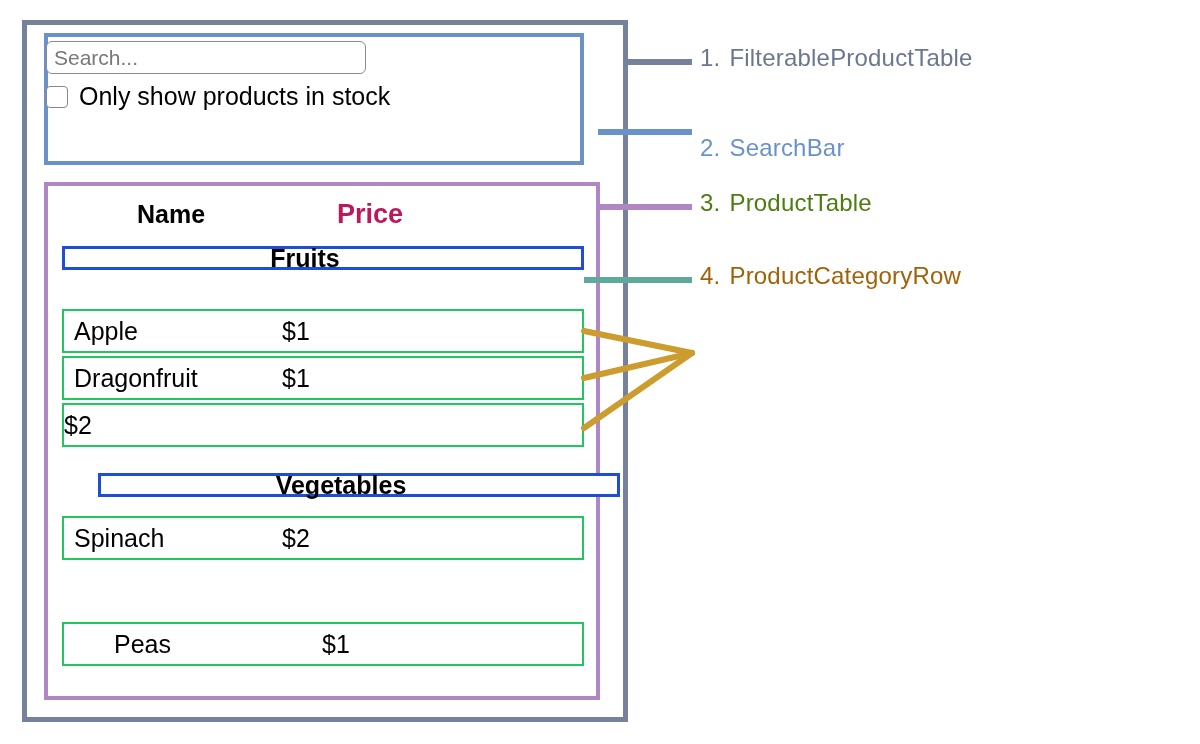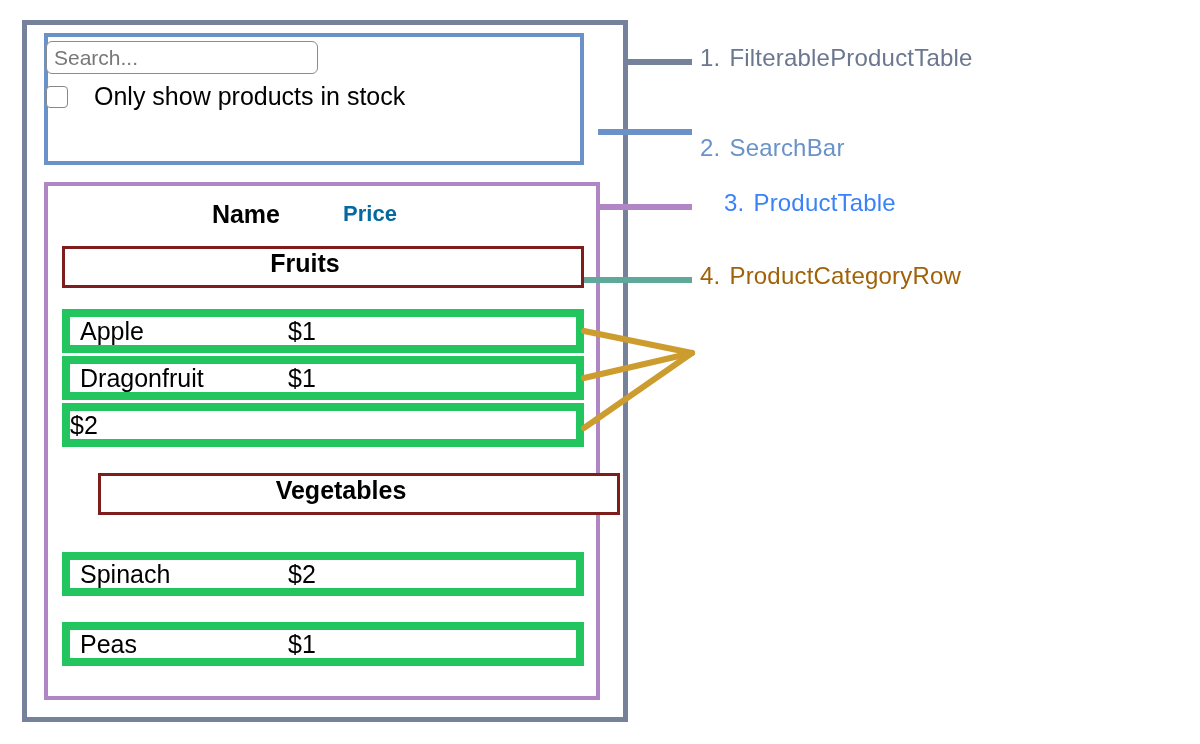--- a/index.html
+++ b/index.html
@@ -44,42 +44,42 @@
     height: 132px;
     border: 4px solid #6a92c8;
     box-sizing: border-box;
     background: #ffffff;
   }
 
   .search-input {
     position: absolute;
     left: 46px;
     top: 41px;
-    width: 272px;
+    width: 320px;
     height: 33px;
     box-sizing: border-box;
     border: 1.6px solid #8b8b8b;
     border-radius: 6px;
     background: #ffffff;
     font-family: "Liberation Sans", sans-serif;
     font-size: 21px;
     color: #787878;
     padding: 0 7px;
     line-height: 31px;
     white-space: nowrap;
     overflow: hidden;
   }
 
   .checkbox-row {
     position: absolute;
     left: 46px;
     top: 84px;
     display: flex;
     align-items: center;
-    gap: 26px;
+    gap: 11px;
   }
   .checkbox-box {
     width: 22px;
     height: 22px;
     box-sizing: border-box;
     border: 1.8px solid #888888;
     border-radius: 4px;
     background: #ffffff;
     flex: 0 0 auto;
   }
@@ -108,59 +108,60 @@
     position: absolute;
     left: 62px;
     top: 194px;
     width: 522px;
     height: 40px;
     display: flex;
     align-items: center;
   }
   .th-name {
     width: 218px;
-    text-align: right;
+    text-align: center;
     font-family: "Liberation Sans", sans-serif;
     font-size: 25px;
     font-weight: bold;
     color: #000000;
   }
   .th-price {
     width: 180px;
     text-align: center;
     font-family: "Liberation Sans", sans-serif;
-    font-size: 22px;
+    font-size: 27px;
     font-weight: bold;
-    color: #0369a1;
+    color: #be185d;
   }
 
   
   .row {
     position: absolute;
     left: 62px;
     width: 522px;
     box-sizing: border-box;
     background: #ffffff;
   }
   .row-category {
-    height: 42px;
-    border: 3px solid #7f1d1d;
-    display: flex;
+    height: 24px;
+    border: 3px solid #1d4ed8;
+    display: flex;
+    align-items: center;
     justify-content: center;
   }
   .row-category .cat-label {
     font-family: "Liberation Sans", sans-serif;
     font-size: 25px;
     font-weight: bold;
     color: #000000;
     margin-left: -36px;
   }
   .row-product {
     height: 44px;
-    border: 8px solid #22c55e;
+    border: 2px solid #22c55e;
     display: flex;
     align-items: center;
   }
   .cell-name {
     width: 218px;
     padding-left: 10px;
     box-sizing: border-box;
     font-family: "Liberation Sans", sans-serif;
     font-size: 25px;
     color: #000000;
@@ -232,27 +233,27 @@
   </div>
 
   <div class="row row-product" style="top:403px;">
     <div class="cell-price">$2</div>
   </div>
 
   <div class="row row-category" style="top:473px;margin-left:36px;">
     <div class="cat-label">Vegetables</div>
   </div>
 
-  <div class="row row-product" style="top:552px;">
+  <div class="row row-product" style="top:516px;">
     <div class="cell-name">Spinach</div>
     <div class="cell-price">$2</div>
   </div>
 
 
-  <div class="row row-product" style="top:622px;">
+  <div class="row row-product" style="top:622px;padding-left:40px;">
     <div class="cell-name">Peas</div>
     <div class="cell-price">$1</div>
   </div>
 
   <svg id="leaders" viewBox="0 0 1200 744" xmlns="http://www.w3.org/2000/svg">
     <line x1="626" y1="62" x2="692" y2="62" stroke="#76829b" stroke-width="6" stroke-linecap="butt"></line>
     <line x1="598" y1="132" x2="692" y2="132" stroke="#6a92c8" stroke-width="6" stroke-linecap="butt"></line>
     <line x1="598" y1="207" x2="692" y2="207" stroke="#b186c4" stroke-width="6" stroke-linecap="butt"></line>
     <line x1="584" y1="280" x2="692" y2="280" stroke="#5fa99b" stroke-width="6" stroke-linecap="butt"></line>
     <line x1="584" y1="331" x2="692" y2="353" stroke="#cc9c2e" stroke-width="6" stroke-linecap="round"></line>
@@ -261,21 +262,21 @@
   </svg>
 
   <div class="annot" style="left:700px; top:46px;  color:#6b778f;">
     <span class="num">1.</span><span>FilterableProductTable</span>
   </div>
 
   <div class="annot" style="left:700px; top:116px; color:#6a92c8;margin-top:20px;">
     <span class="num">2.</span><span>SearchBar</span>
   </div>
 
-  <div class="annot" style="left:724px; top:191px; color:#3b82f6;">
+  <div class="annot" style="left:700px; top:191px; color:#4d7c0f;">
     <span class="num">3.</span><span>ProductTable</span>
   </div>
 
   <div class="annot" style="left:700px; top:264px; color:#a16207;">
     <span class="num">4.</span><span>ProductCategoryRow</span>
   </div>
 
 
 </div>
 

